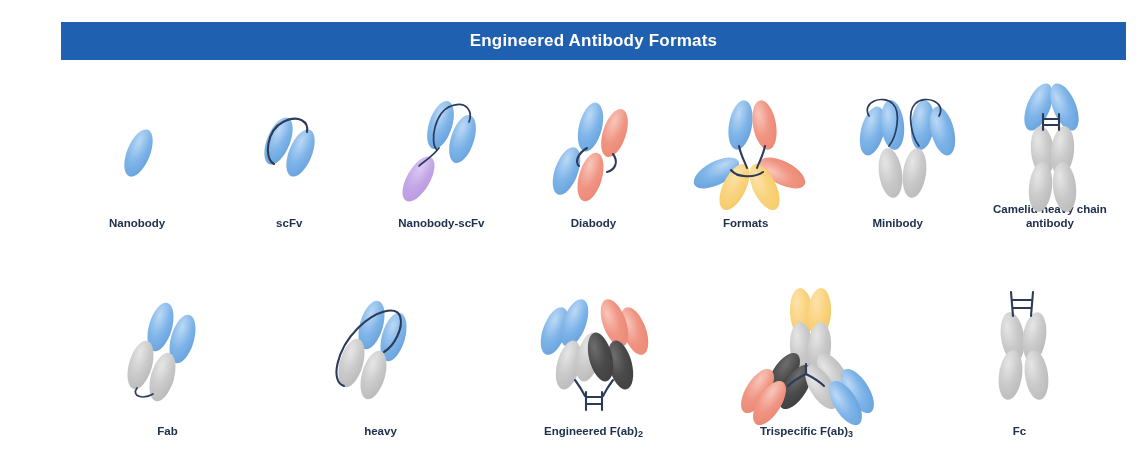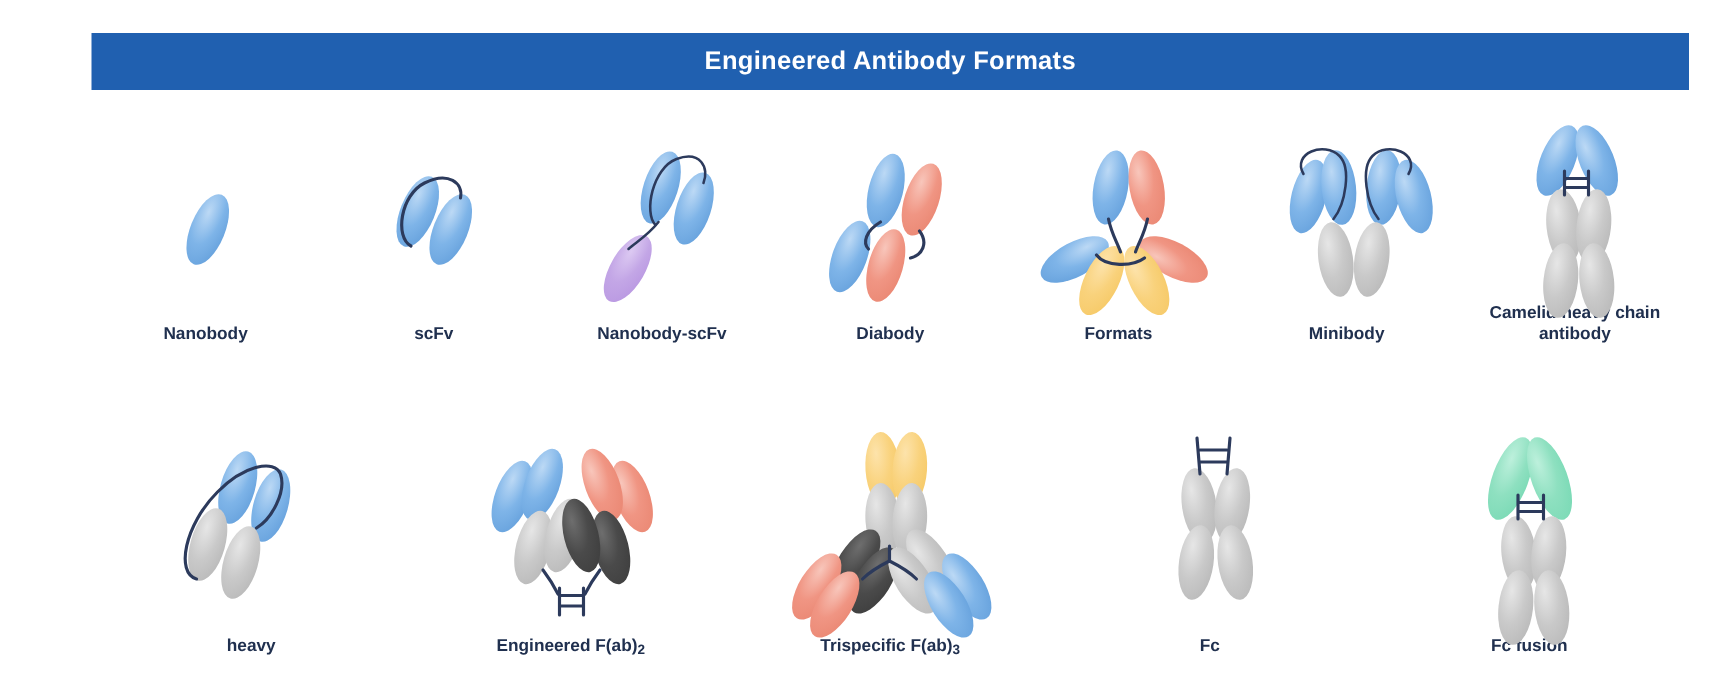--- a/index.html
+++ b/index.html
@@ -151,20 +151,32 @@
         <svg class="link" width="133" height="118">
           <path class="lk" d="M60,36 L60,52 M76,36 L76,52 M60,41 L76,41 M60,47 L76,47"></path>
         </svg>
       </div>
       <div class="caption">Camelid heavy chain antibody</div>
     </div>
   </div>
 
   <div class="row row-2">
 
+    <div class="panel">
+      <div class="art">
+        <div class="dom blue e-md" style="left:48px;top:14px;transform:rotate(16deg);"></div>
+        <div class="dom blue e-md" style="left:70px;top:26px;transform:rotate(16deg);"></div>
+        <div class="dom grey e-md" style="left:28px;top:52px;transform:rotate(16deg);"></div>
+        <div class="dom grey e-md" style="left:50px;top:64px;transform:rotate(16deg);"></div>
+        <svg class="link" width="133" height="130">
+          <path class="lk-thin" d="M36,100 C30,108 42,112 52,106"></path>
+        </svg>
+      </div>
+      <div class="caption">Fab</div>
+    </div>
 
     <div class="panel">
       <div class="art">
         <div class="dom blue e-md" style="left:46px;top:12px;transform:rotate(16deg);"></div>
         <div class="dom blue e-md" style="left:68px;top:24px;transform:rotate(16deg);"></div>
         <div class="dom grey e-md" style="left:26px;top:50px;transform:rotate(16deg);"></div>
         <div class="dom grey e-md" style="left:48px;top:62px;transform:rotate(16deg);"></div>
         <svg class="link" width="133" height="130">
           <path class="lk" d="M30,98 C16,94 22,62 44,40 C62,22 82,18 86,28 C90,40 80,58 70,64"></path>
         </svg>
@@ -219,28 +231,14 @@
         <div class="dom grey e-md" style="left:46px;top:62px;transform:rotate(8deg);"></div>
         <div class="dom grey e-md" style="left:72px;top:62px;transform:rotate(-8deg);"></div>
         <svg class="link" width="133" height="130">
           <path class="lk" d="M58,4 L60,28 M80,4 L78,28 M60,12 L78,12 M60,20 L78,20"></path>
         </svg>
       </div>
       <div class="caption">Fc</div>
     </div>
 
 
-    <div class="panel">
-      <div class="art">
-        <div class="dom green" style="left:42px;top:2px;width:24px;height:58px;transform:rotate(20deg);"></div>
-        <div class="dom green" style="left:68px;top:2px;width:24px;height:58px;transform:rotate(-20deg);"></div>
-        <div class="dom grey e-md" style="left:48px;top:56px;transform:rotate(-6deg);"></div>
-        <div class="dom grey e-md" style="left:68px;top:56px;transform:rotate(6deg);"></div>
-        <div class="dom grey e-md" style="left:46px;top:92px;transform:rotate(6deg);"></div>
-        <div class="dom grey e-md" style="left:70px;top:92px;transform:rotate(-6deg);"></div>
-        <svg class="link" width="133" height="130">
-          <path class="lk" d="M59,42 L59,58 M76,42 L76,58 M59,47 L76,47 M59,53 L76,53"></path>
-        </svg>
-      </div>
-      <div class="caption">Fc fusion</div>
-    </div>
   </div>
 </div>
 
 </body></html>

